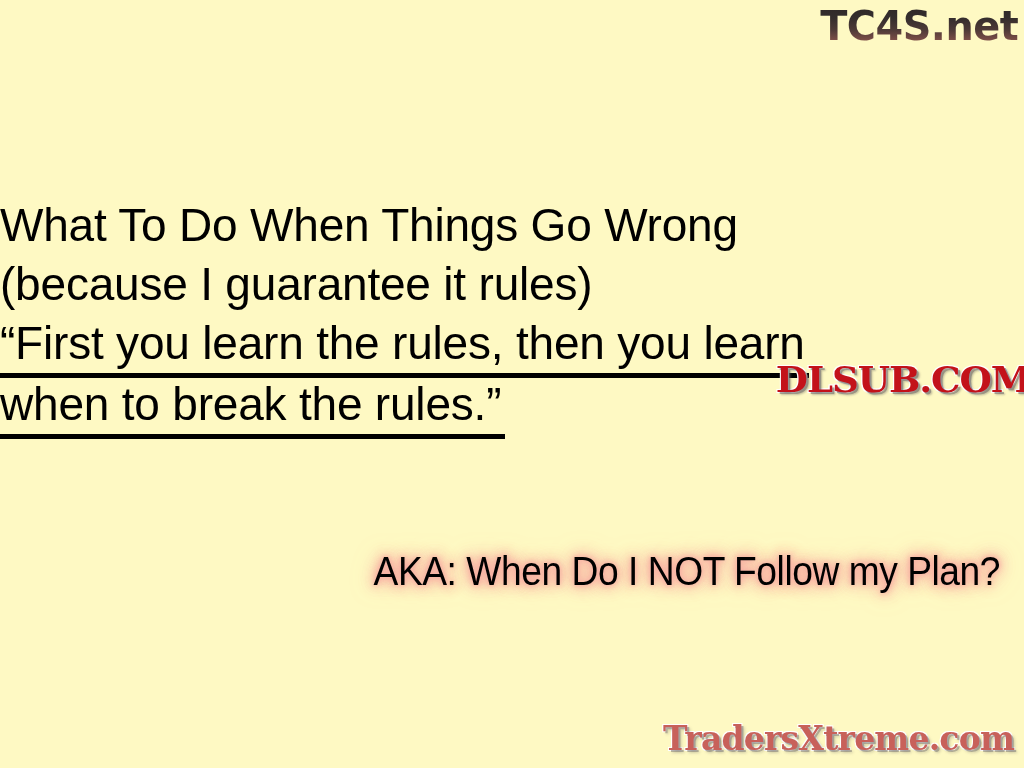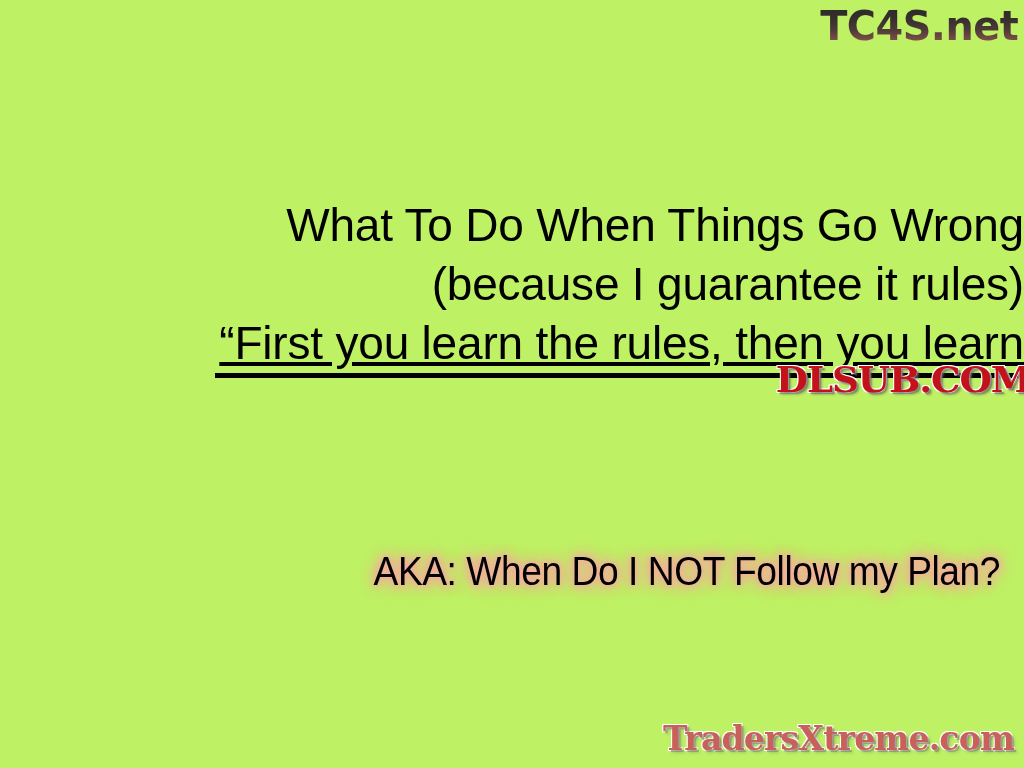--- a/index.html
+++ b/index.html
@@ -9,21 +9,21 @@
     background: #ffffff;
   }
   body {
     font-family: "Liberation Sans", sans-serif;
   }
 
   #slide {
     position: relative;
     width: 1024px;
     height: 768px;
-    background: #bef264;
+    background: #fef9c3;
     overflow: hidden;
   }
 
   
   #tc4s-logo {
     position: absolute;
     top: 2px;
     right: 6px;
     font-family: "DejaVu Sans", sans-serif;
     font-weight: 700;
@@ -53,21 +53,21 @@
     inset: 0;
     pointer-events: none;
   }
 
   
   #text-block {
     position: absolute;
     left: 0;
     right: 0;
     top: 196px;
-    text-align: right;
+    text-align: left;
   }
 
   .headline {
     font-family: "Liberation Sans", sans-serif;
     font-size: 46px;
     line-height: 59px;
     font-weight: 400;
     color: #000000;
     letter-spacing: -0.2px;
     white-space: nowrap;
@@ -80,21 +80,20 @@
     font-weight: 400;
     color: #000000;
     letter-spacing: -0.2px;
     white-space: nowrap;
     position: relative;
   }
   .quote-line .u {
     position: relative;
     display: inline-block;
     padding-bottom: 2px;
-    text-decoration: underline;
   }
   .quote-line .u::after {
     content: "";
     position: absolute;
     left: -4px;
     right: -4px;
     bottom: -3px;
     height: 5px;
     background: #000000;
   }
@@ -189,20 +188,23 @@
   <div id="text-block">
 
     <div class="headline">What To Do When Things Go Wrong</div>
 
     <div class="headline">(because I guarantee it rules)</div>
 
     <div class="quote-line">
       <span class="u">“First you learn the rules, then you learn</span>
     </div>
 
+    <div class="quote-line">
+      <span class="u">when to break the rules.”</span>
+    </div>
 
   </div>
 
   <div id="dlsub-watermark">
     <span class="wm">DLSUB.COM</span>
   </div>
 
   <div id="aka-line">
     <span class="aka-text">AKA: When Do I NOT Follow my Plan?</span>
   </div>

